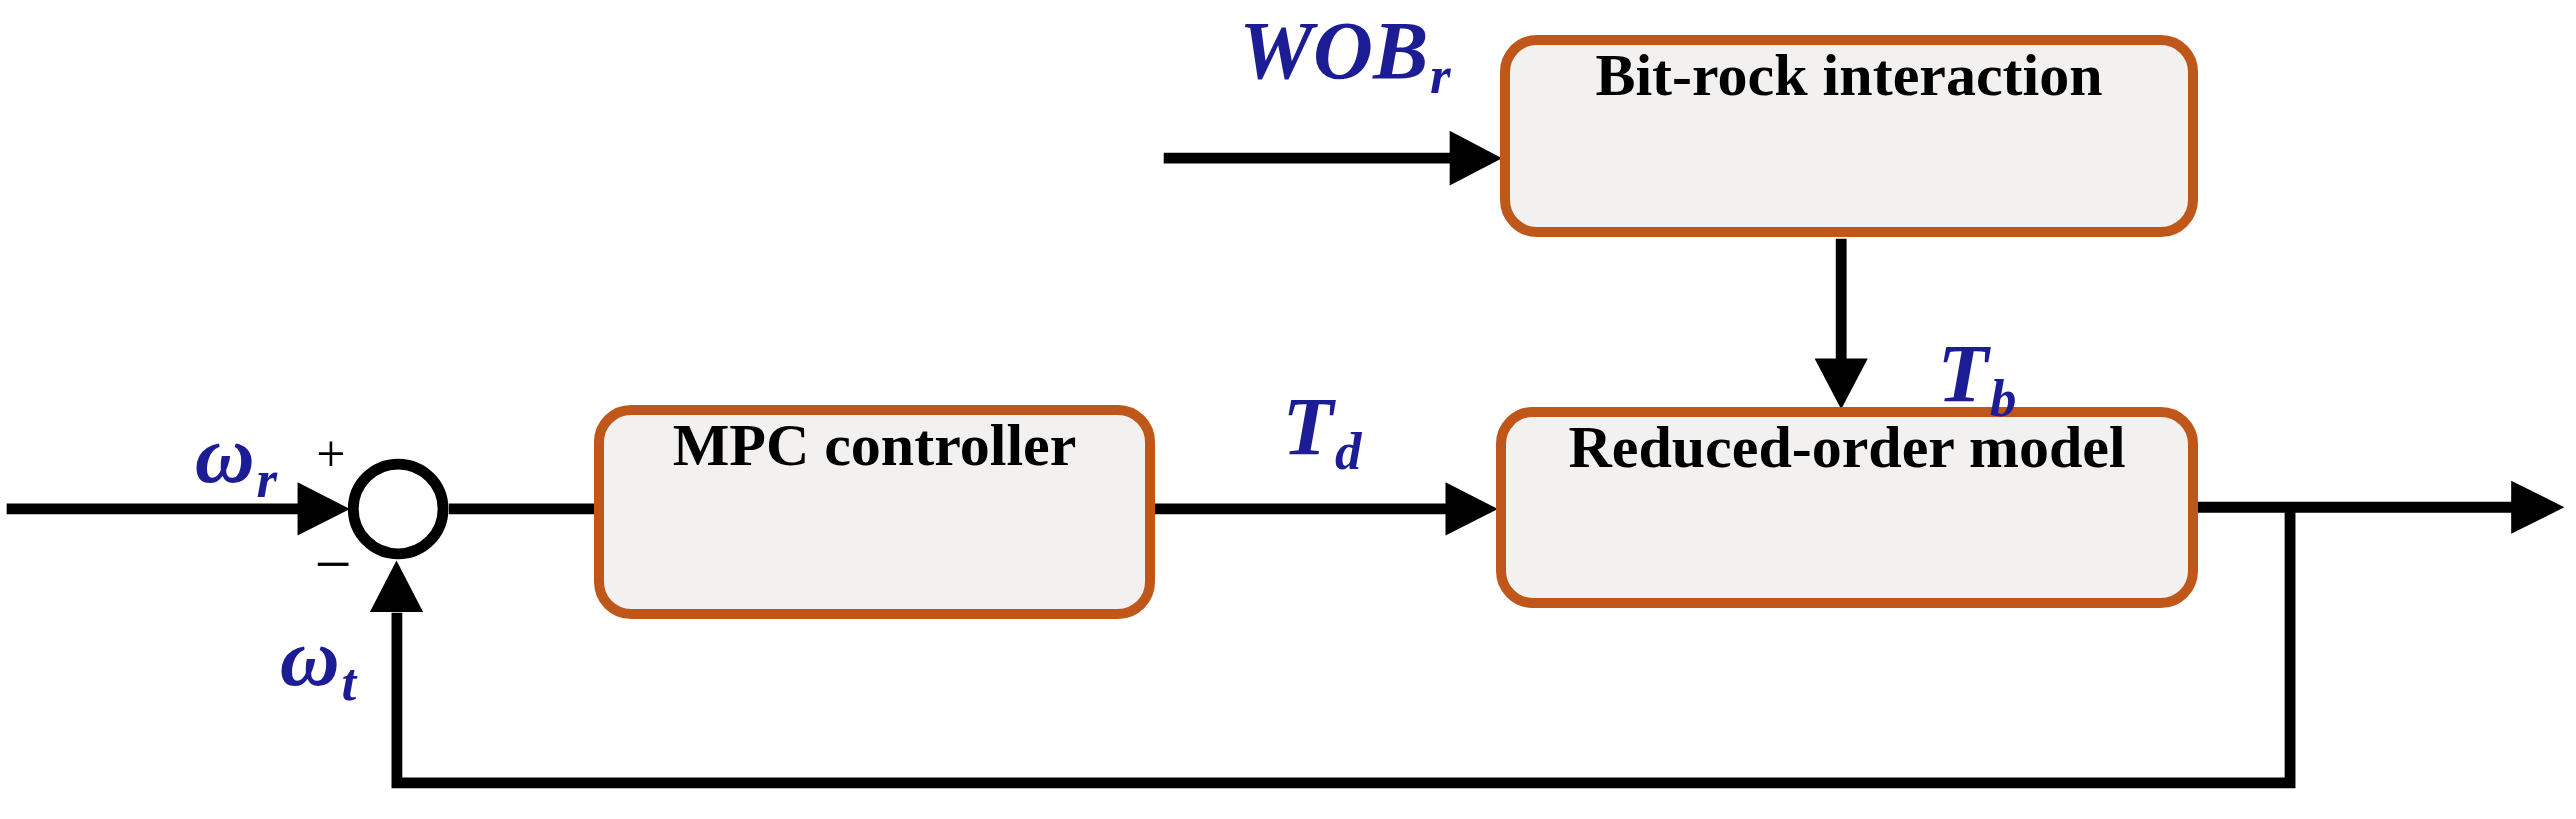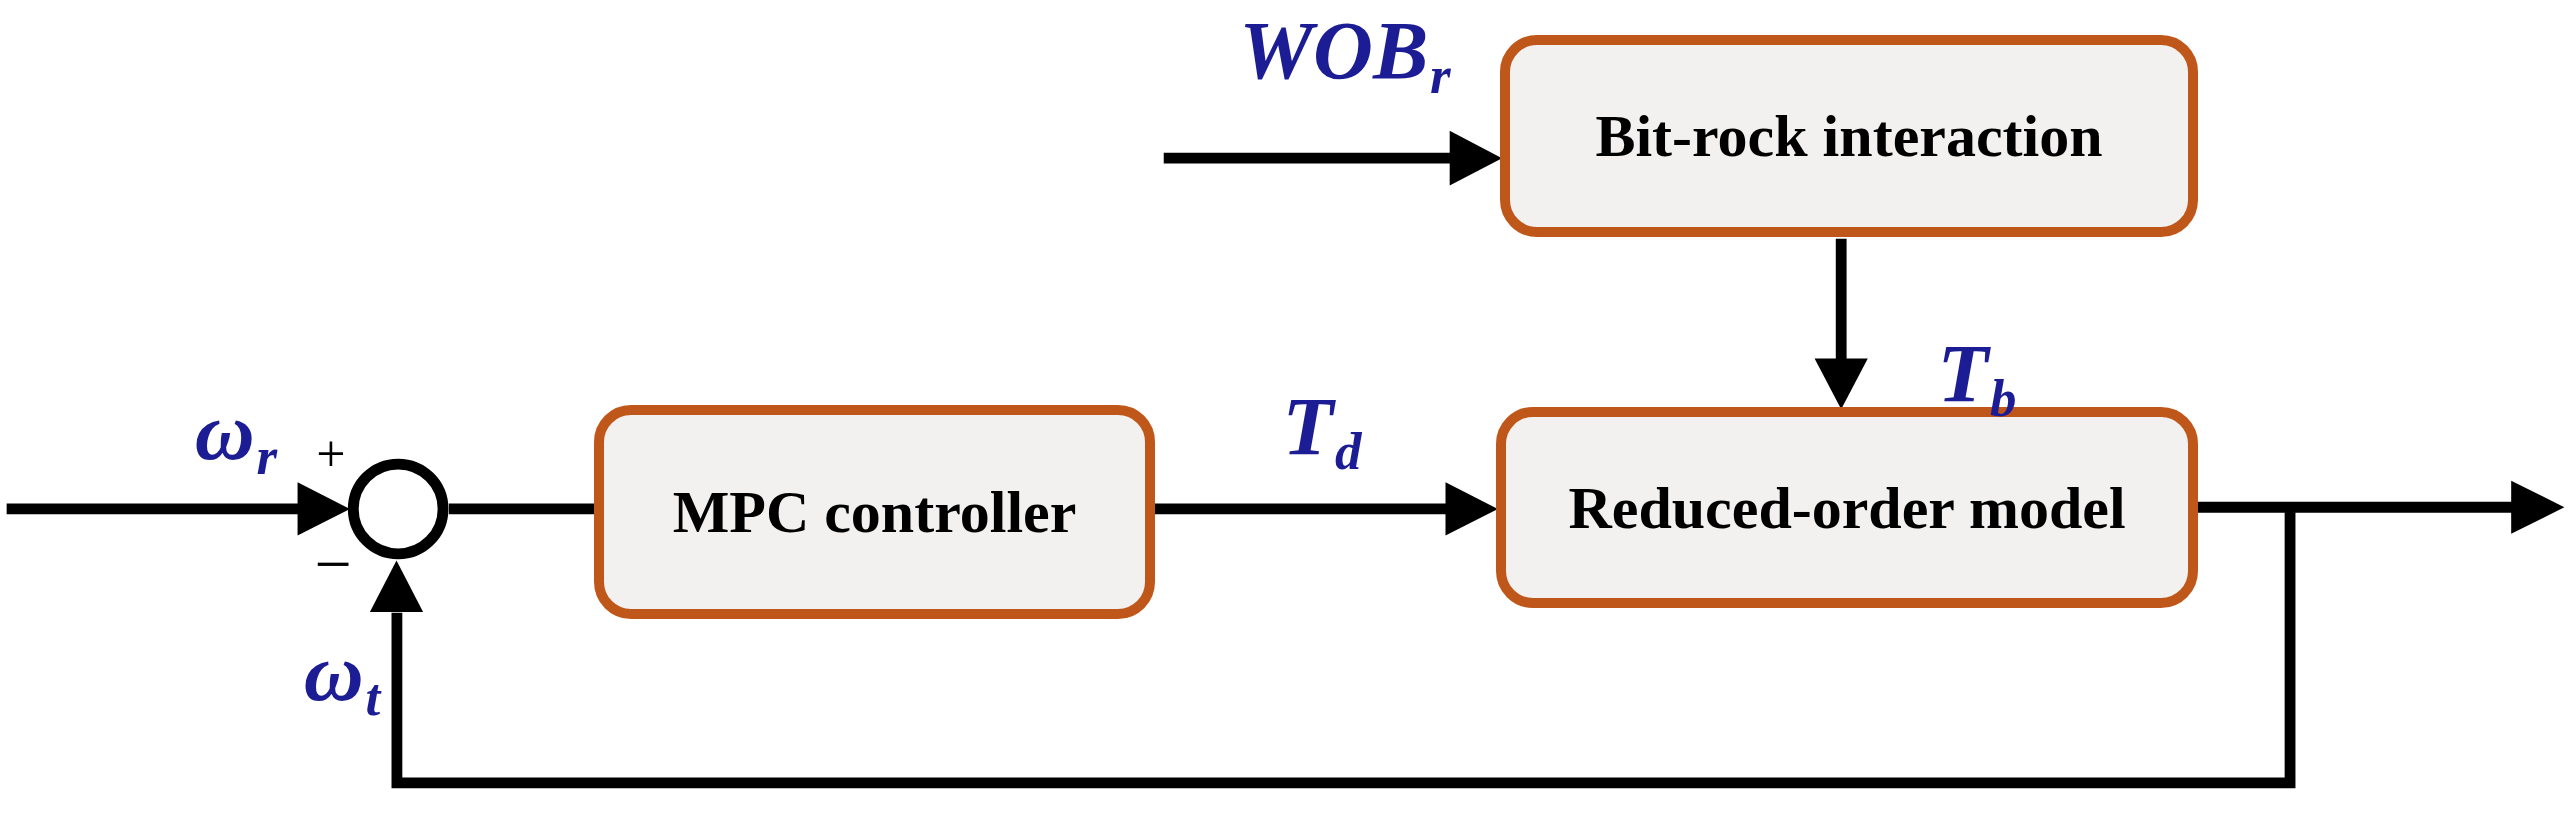--- a/index.html
+++ b/index.html
@@ -23,21 +23,21 @@
     width: 2576px;
     height: 820px;
   }
   .block {
     position: absolute;
     box-sizing: border-box;
     background: #F2F1F0;
     border: 10px solid #C0571A;
     border-radius: 37px;
     display: flex;
-    align-items: center;
+    align-items: flex-start;
     justify-content: center;
   }
   .block-label {
     font-weight: bold;
     color: #000000;
     font-size: 60px;
     white-space: nowrap;
     line-height: 1;
   }
   #block-bit-rock { left: 1500px; top: 35px;  width: 698px; height: 202px; }
@@ -55,22 +55,22 @@
     white-space: nowrap;
   }
   .signal-label .sub {
     font-size: 53px;
     vertical-align: -0.28em;
     margin-left: 1.7px;
   }
   #label-wobr   { left: 1345px; top: 55px; text-align: center;  }
   #label-tb     { left: 1977px; top: 342px; margin-top: 36px; }
   #label-td     { left: 1322px; top: 431px; font-style: italic; }
-  #label-omegar { left: 236px;  top: 436px; }
-  #label-omegat { left: 318px;  top: 677px; margin-left: 24px; }
+  #label-omegar { left: 236px;  top: 459px; }
+  #label-omegat { left: 318px;  top: 662px; }
 
   .sum-sign {
     position: absolute;
     transform: translate(-50%, -50%);
     color: #000000;
     font-weight: normal;
     line-height: 1;
   }
   #plus-sign  { left: 331px; top: 454px; font-size: 52px; }
   #minus-sign { left: 333px; top: 564px; font-size: 66px; }

